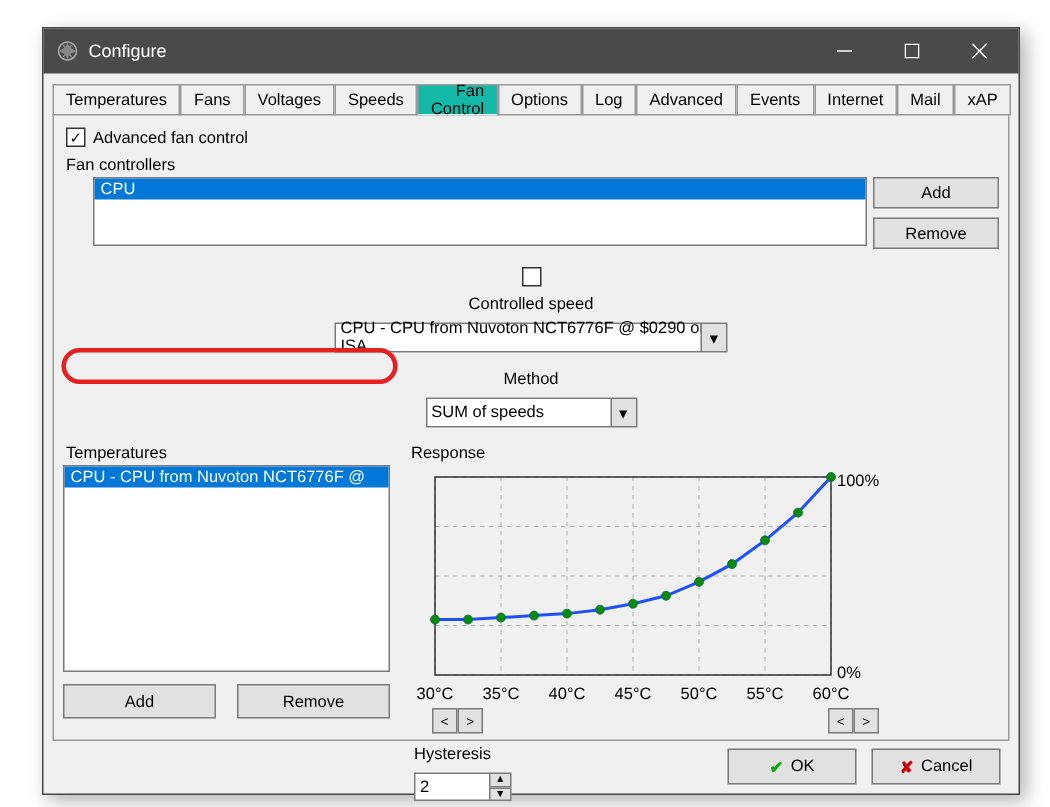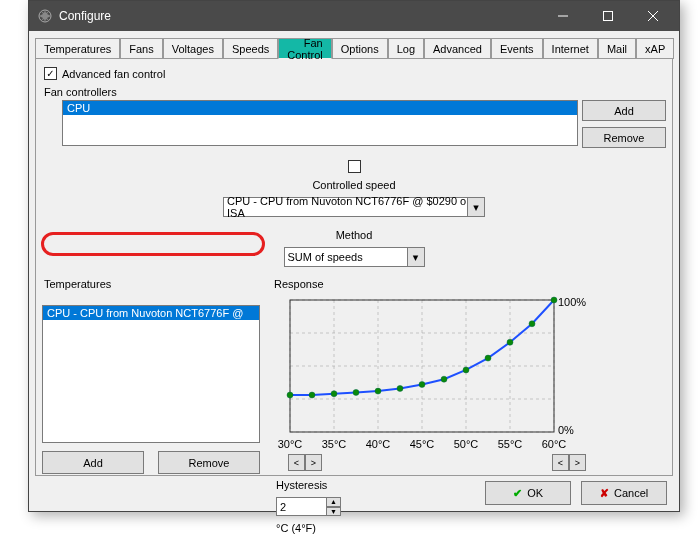--- a/index.html
+++ b/index.html
@@ -1,17 +1,17 @@
 <!DOCTYPE html>
 <html><head>
 <meta charset="utf-8">
 <style>
 * { box-sizing: border-box; margin: 0; padding: 0; font-family: "Segoe UI", Tahoma, sans-serif; font-size: 11px; }
 body { background: #fff; width: 700px; height: 538px; overflow: hidden; }
-.frame { position: absolute; left: 28px; top: 0; width: 652px; height: 512px; border: 1px solid #444; background: #f0f0f0; box-shadow: 4px 4px 12px rgba(0,0,0,0.3); }
+.frame { position: absolute; left: 28px; top: 18px; width: 652px; height: 512px; border: 1px solid #444; background: #f0f0f0; box-shadow: 4px 4px 12px rgba(0,0,0,0.3); }
 .titlebar { height: 30px; background: #4a4a4a; display: flex; align-items: center; padding: 0 4px 0 8px; color: #fff; }
 .titlebar .icon { width: 16px; height: 16px; margin-right: 6px; display:flex; align-items:center; justify-content:center; }
 .titlebar .title { flex: 1; font-size: 12px; }
 .winbtn { width: 45px; height: 30px; display: flex; align-items: center; justify-content: center; color: #fff; }
 .tabs { display: flex; padding: 6px 6px 0 6px; gap: 0; }
 .tab { padding: 3px 8px; border: 1px solid #999; border-bottom: none; background: #f0f0f0; position: relative; top: 1px; height: 21px; display:flex; align-items:center; }
 .tab.active { background: #14b8a6; z-index: 2; border-bottom: 1px solid #f0f0f0; text-align: right; }
 .tab:not(.active) { background: #f0f0f0; }
 .tabpanel { border: 1px solid #999; margin: 0 6px 6px 6px; padding: 6px; height: 418px; position: relative; }
 .checkbox-row { display: flex; align-items: center; gap: 5px; margin: 2px 0 6px 2px; }
@@ -22,21 +22,21 @@
 .list-item.selected { background: #0078d7; color: #fff; }
 .fan-row { display: flex; gap: 4px; padding-left: 20px; }
 .fan-list { flex: 1; height: 46px; border: 1px solid #7a7a7a; background:#fff; }
 .fan-btns { width: 84px; display: flex; flex-direction: column; gap: 6px; }
 .w-btn { height: 21px; border: 1px solid #7a7a7a; background: #e1e1e1; display:flex; align-items:center; justify-content:center; }
 .speed-row { display:flex; align-items:center; gap: 6px; margin-top: 12px; flex-direction: column; }
 .dropdown { height: 20px; border: 1px solid #7a7a7a; background: #fff; display:flex; align-items:center; padding: 0 3px; position:relative; }
 .dropdown .dd-arrow { position:absolute; right:0; top:0; width:17px; height:18px; border-left:1px solid #7a7a7a; display:flex; align-items:center; justify-content:center; background:#e1e1e1; }
 .lower { display:flex; gap: 12px; margin-top: 8px; }
 .temps-col { width: 218px; }
-.temps-list { height: 138px; border:1px solid #7a7a7a; background:#fff; margin-top:15px; }
+.temps-list { height: 138px; border:1px solid #7a7a7a; background:#fff; margin-top:2px; }
 .temp-sel { background:#0078d7; color:#fff; padding:1px 4px; font-size:11px; }
 .highlight { position:absolute; border:3px solid #e62020; border-radius: 12px; left: 41px; top: 232px; width: 224px; height: 24px; pointer-events:none; }
 .temps-btns { display:flex; gap: 14px; margin-top: 8px; }
 .temps-btns .w-btn { flex:1; height:23px; }
 .resp-col { flex:1; }
 .chart { border: none; margin-top: 2px; position:relative; width: 322px; height: 160px; }
 .chart svg { width:100%; height:100%; }
 .chart-nav { display:flex; justify-content:space-between; margin-top: 2px; padding: 0 8px 0 16px; width: 322px; }
 .navpair { display:flex; }
 .navbtn { width: 17px; height: 17px; border:1px solid #7a7a7a; background:#e1e1e1; display:flex; align-items:center; justify-content:center; font-size:9px; }

